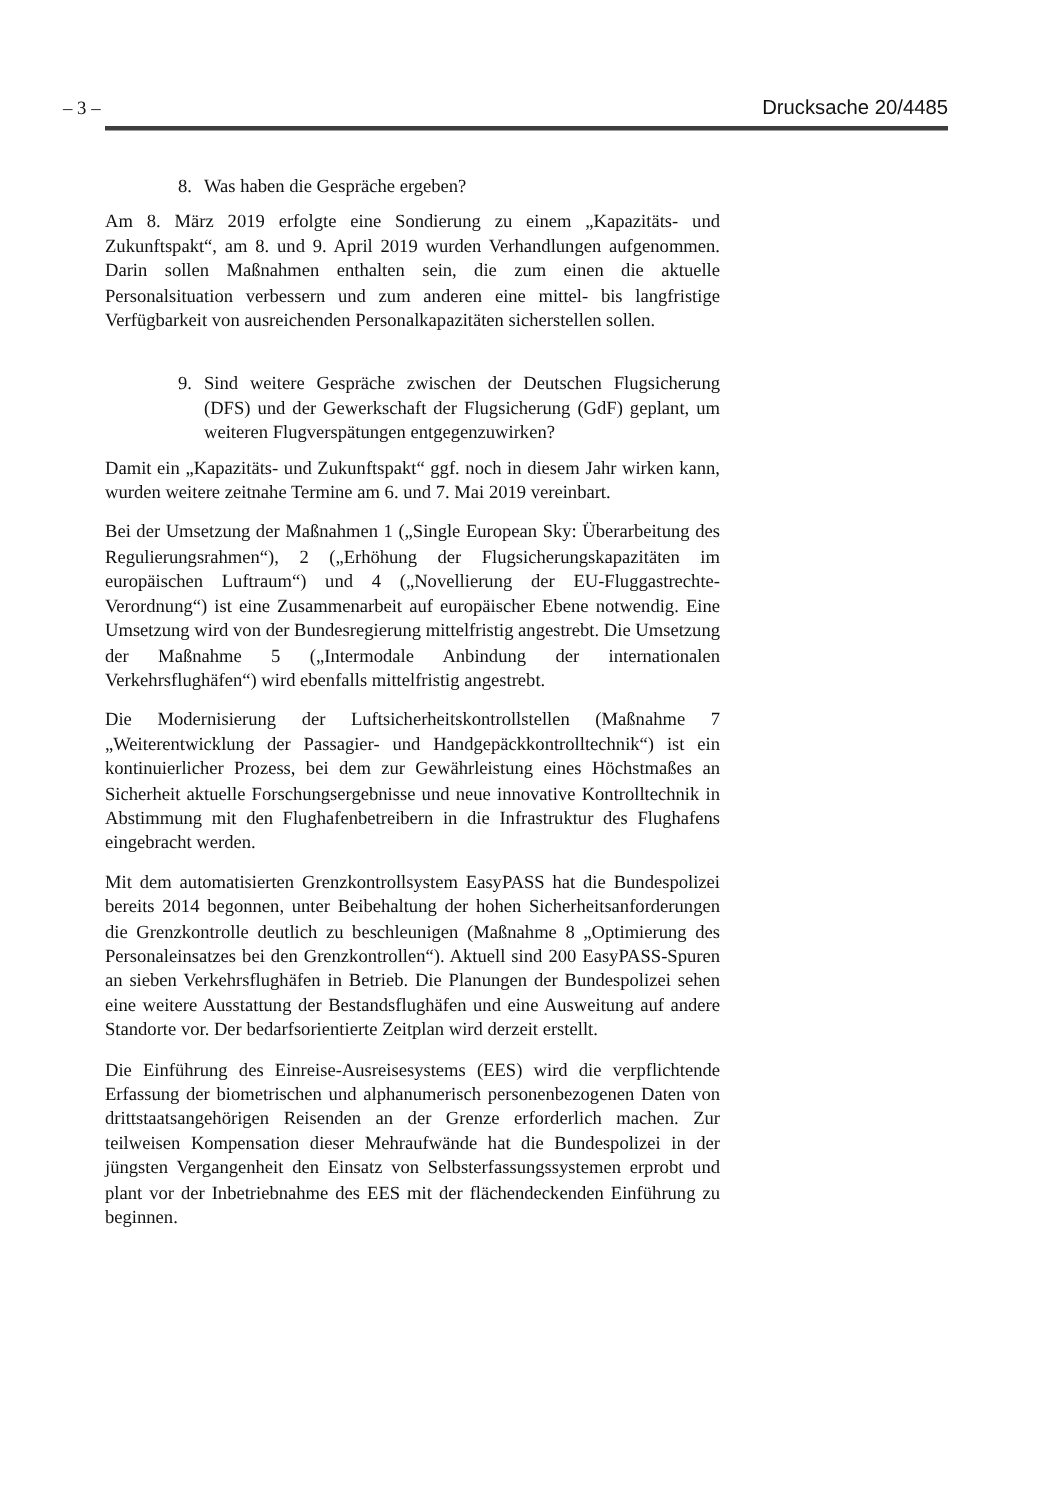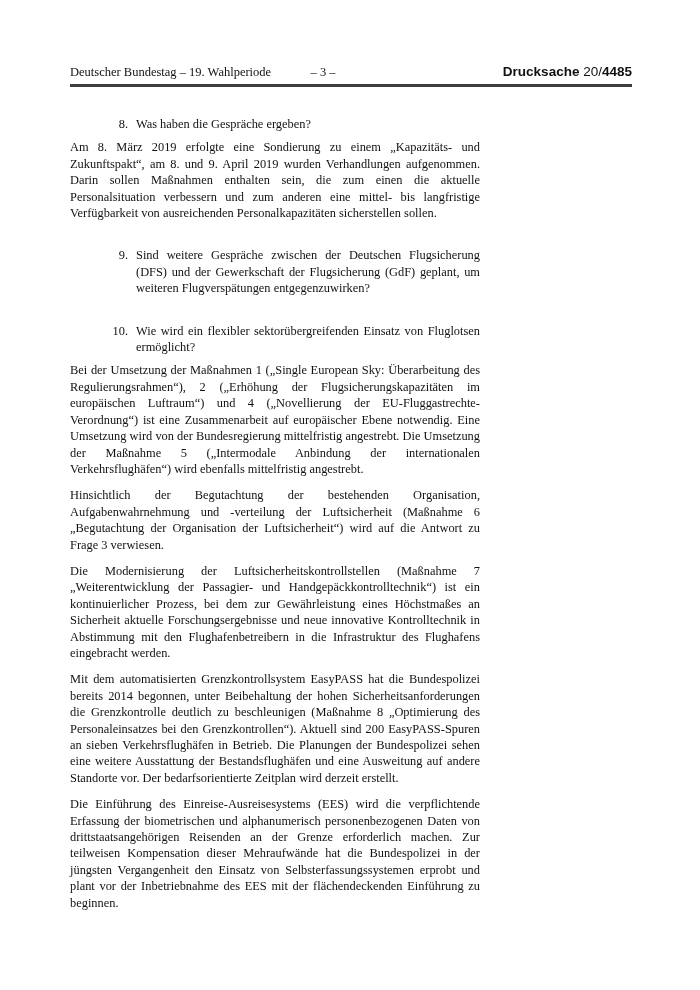--- a/index.html
+++ b/index.html
@@ -32,21 +32,21 @@
     text-align:center;
     transform:translateX(-28px);
   }
   .header-right{
     flex:1;
     text-align:right;
     font-family:"Liberation Sans", sans-serif;
     font-size:13.5px;
     white-space:nowrap;
   }
-  .header-right .bold{font-weight:bold;}
+  .header-right .bold{font-weight:normal;}
   .header-rule{
     margin-top:4px;
     height:2.5px;
     background:#3e3e3e;
   }
   .doc-body{
     position:absolute;
     left:70px; top:96px;
     width:410px;
     font-size:12.4px;
@@ -73,46 +73,41 @@
     margin:0 0 10px 0;
   }
 </style>
 </head>
 <body>
 
 <div class="page">
 
   <header class="page-header">
     <div class="header-row">
-      <span class="header-left">Deutscher Bundestag – 19. Wahlperiode</span>
       <span class="header-center">– 3 –</span>
       <span class="header-right"><span class="bold">Drucksache</span>&nbsp;<span>20/</span><span class="bold">4485</span></span>
     </div>
     <div class="header-rule"></div>
   </header>
 
   <main class="doc-body">
 
     <div class="question first">
       <span class="qnum">8.</span>
       <span class="qtext">Was haben die Gespräche ergeben?</span>
     </div>
     <p class="para">Am 8. März 2019 erfolgte eine Sondierung zu einem „Kapazitäts- und Zukunftspakt“, am 8. und 9. April 2019 wurden Verhandlungen aufgenommen. Darin sollen Maßnahmen enthalten sein, die zum einen die aktuelle Personalsituation verbessern und zum anderen eine mittel- bis langfristige Verfügbarkeit von ausreichenden Personalkapazitäten sicherstellen sollen.</p>
 
     <div class="question">
       <span class="qnum">9.</span>
       <span class="qtext">Sind weitere Gespräche zwischen der Deutschen Flugsicherung (DFS) und der Gewerkschaft der Flugsicherung (GdF) geplant, um weiteren Flugverspätungen entgegenzuwirken?</span>
     </div>
+    <p class="para">Damit ein „Kapazitäts- und Zukunftspakt“ ggf. noch in diesem Jahr wirken kann, wurden weitere zeitnahe Termine am 6. und 7. Mai 2019 vereinbart.</p>
 
-    <div class="question">
-      <span class="qnum">10.</span>
-      <span class="qtext">Wie wird ein flexibler sektorübergreifenden Einsatz von Fluglotsen ermöglicht?</span>
-    </div>
 
     <p class="para">Bei der Umsetzung der Maßnahmen 1 („Single European Sky: Überarbeitung des Regulierungsrahmen“), 2 („Erhöhung der Flugsicherungskapazitäten im europäischen Luftraum“) und 4 („Novellierung der EU-Fluggastrechte-Verordnung“) ist eine Zusammenarbeit auf europäischer Ebene notwendig. Eine Umsetzung wird von der Bundesregierung mittelfristig angestrebt. Die Umsetzung der Maßnahme 5 („Intermodale Anbindung der internationalen Verkehrsflughäfen“) wird ebenfalls mittelfristig angestrebt.</p>
-    <p class="para">Hinsichtlich der Begutachtung der bestehenden Organisation, Aufgabenwahrnehmung und -verteilung der Luftsicherheit (Maßnahme 6 „Begutachtung der Organisation der Luftsicherheit“) wird auf die Antwort zu Frage 3 verwiesen.</p>
     <p class="para">Die Modernisierung der Luftsicherheitskontrollstellen (Maßnahme 7 „Weiterentwicklung der Passagier- und Handgepäckkontrolltechnik“) ist ein kontinuierlicher Prozess, bei dem zur Gewährleistung eines Höchstmaßes an Sicherheit aktuelle Forschungsergebnisse und neue innovative Kontrolltechnik in Abstimmung mit den Flughafenbetreibern in die Infrastruktur des Flughafens eingebracht werden.</p>
     <p class="para">Mit dem automatisierten Grenzkontrollsystem EasyPASS hat die Bundespolizei bereits 2014 begonnen, unter Beibehaltung der hohen Sicherheitsanforderungen die Grenzkontrolle deutlich zu beschleunigen (Maßnahme 8 „Optimierung des Personaleinsatzes bei den Grenzkontrollen“). Aktuell sind 200 EasyPASS-Spuren an sieben Verkehrsflughäfen in Betrieb. Die Planungen der Bundespolizei sehen eine weitere Ausstattung der Bestandsflughäfen und eine Ausweitung auf andere Standorte vor. Der bedarfsorientierte Zeitplan wird derzeit erstellt.</p>
     <p class="para">Die Einführung des Einreise-Ausreisesystems (EES) wird die verpflichtende Erfassung der biometrischen und alphanumerisch personenbezogenen Daten von drittstaatsangehörigen Reisenden an der Grenze erforderlich machen. Zur teilweisen Kompensation dieser Mehraufwände hat die Bundespolizei in der jüngsten Vergangenheit den Einsatz von Selbsterfassungssystemen erprobt und plant vor der Inbetriebnahme des EES mit der flächendeckenden Einführung zu beginnen.</p>
 
   </main>
 
 </div>
 
 </body></html>

